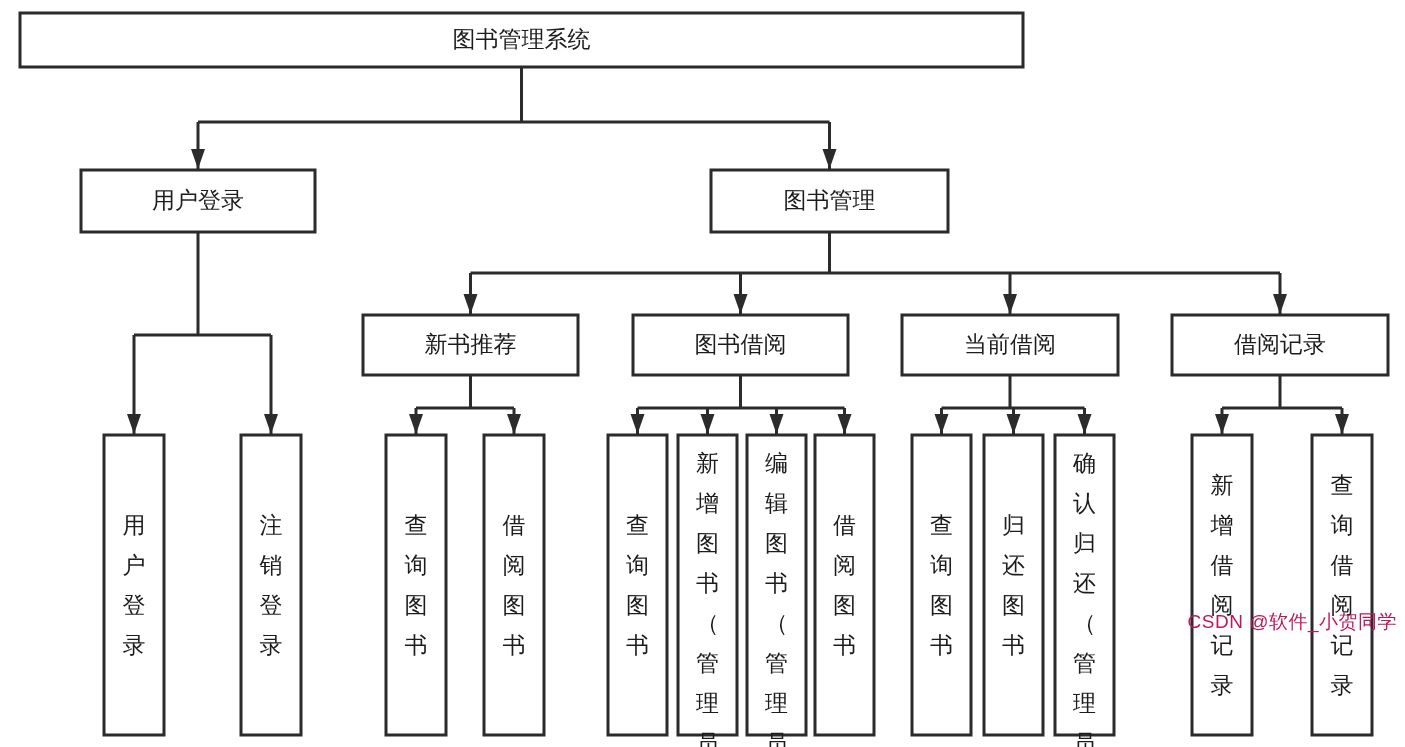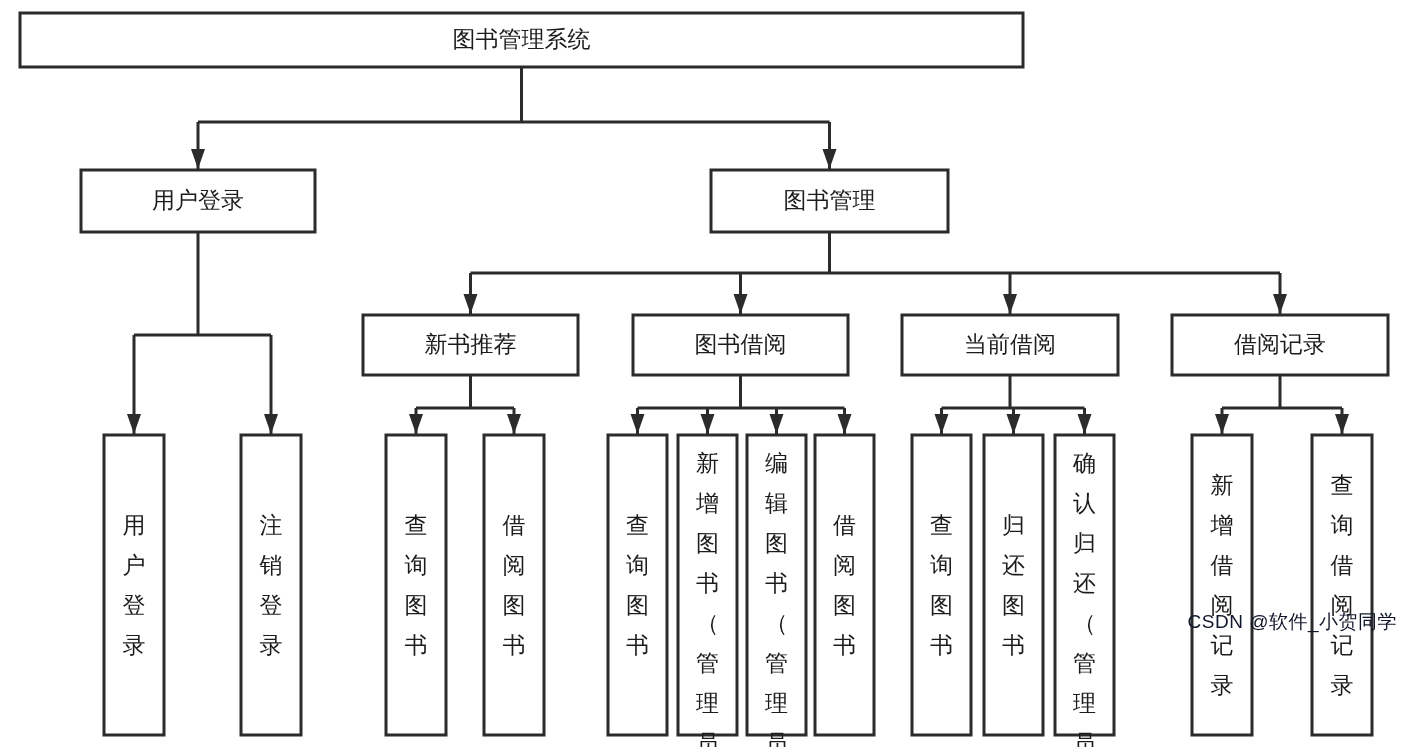--- a/index.html
+++ b/index.html
@@ -53,21 +53,21 @@
     font-size: 23px;
     fill: #1c1c1c;
     text-anchor: middle;
   }
   .watermark {
     position: absolute;
     right: 8px;
     bottom: 6px;
     font-family: "Liberation Sans", "DejaVu Sans", sans-serif;
     font-size: 19px;
-    color: #0f172a;
+    color: #be185d;
     white-space: nowrap;
     letter-spacing: 0.5px;
     user-select: none;
   }
 </style>
 </head>
 <body>
 
 <div id="diagram-root">
   <svg class="diagram" viewBox="0 0 1405 747" xmlns="http://www.w3.org/2000/svg">

